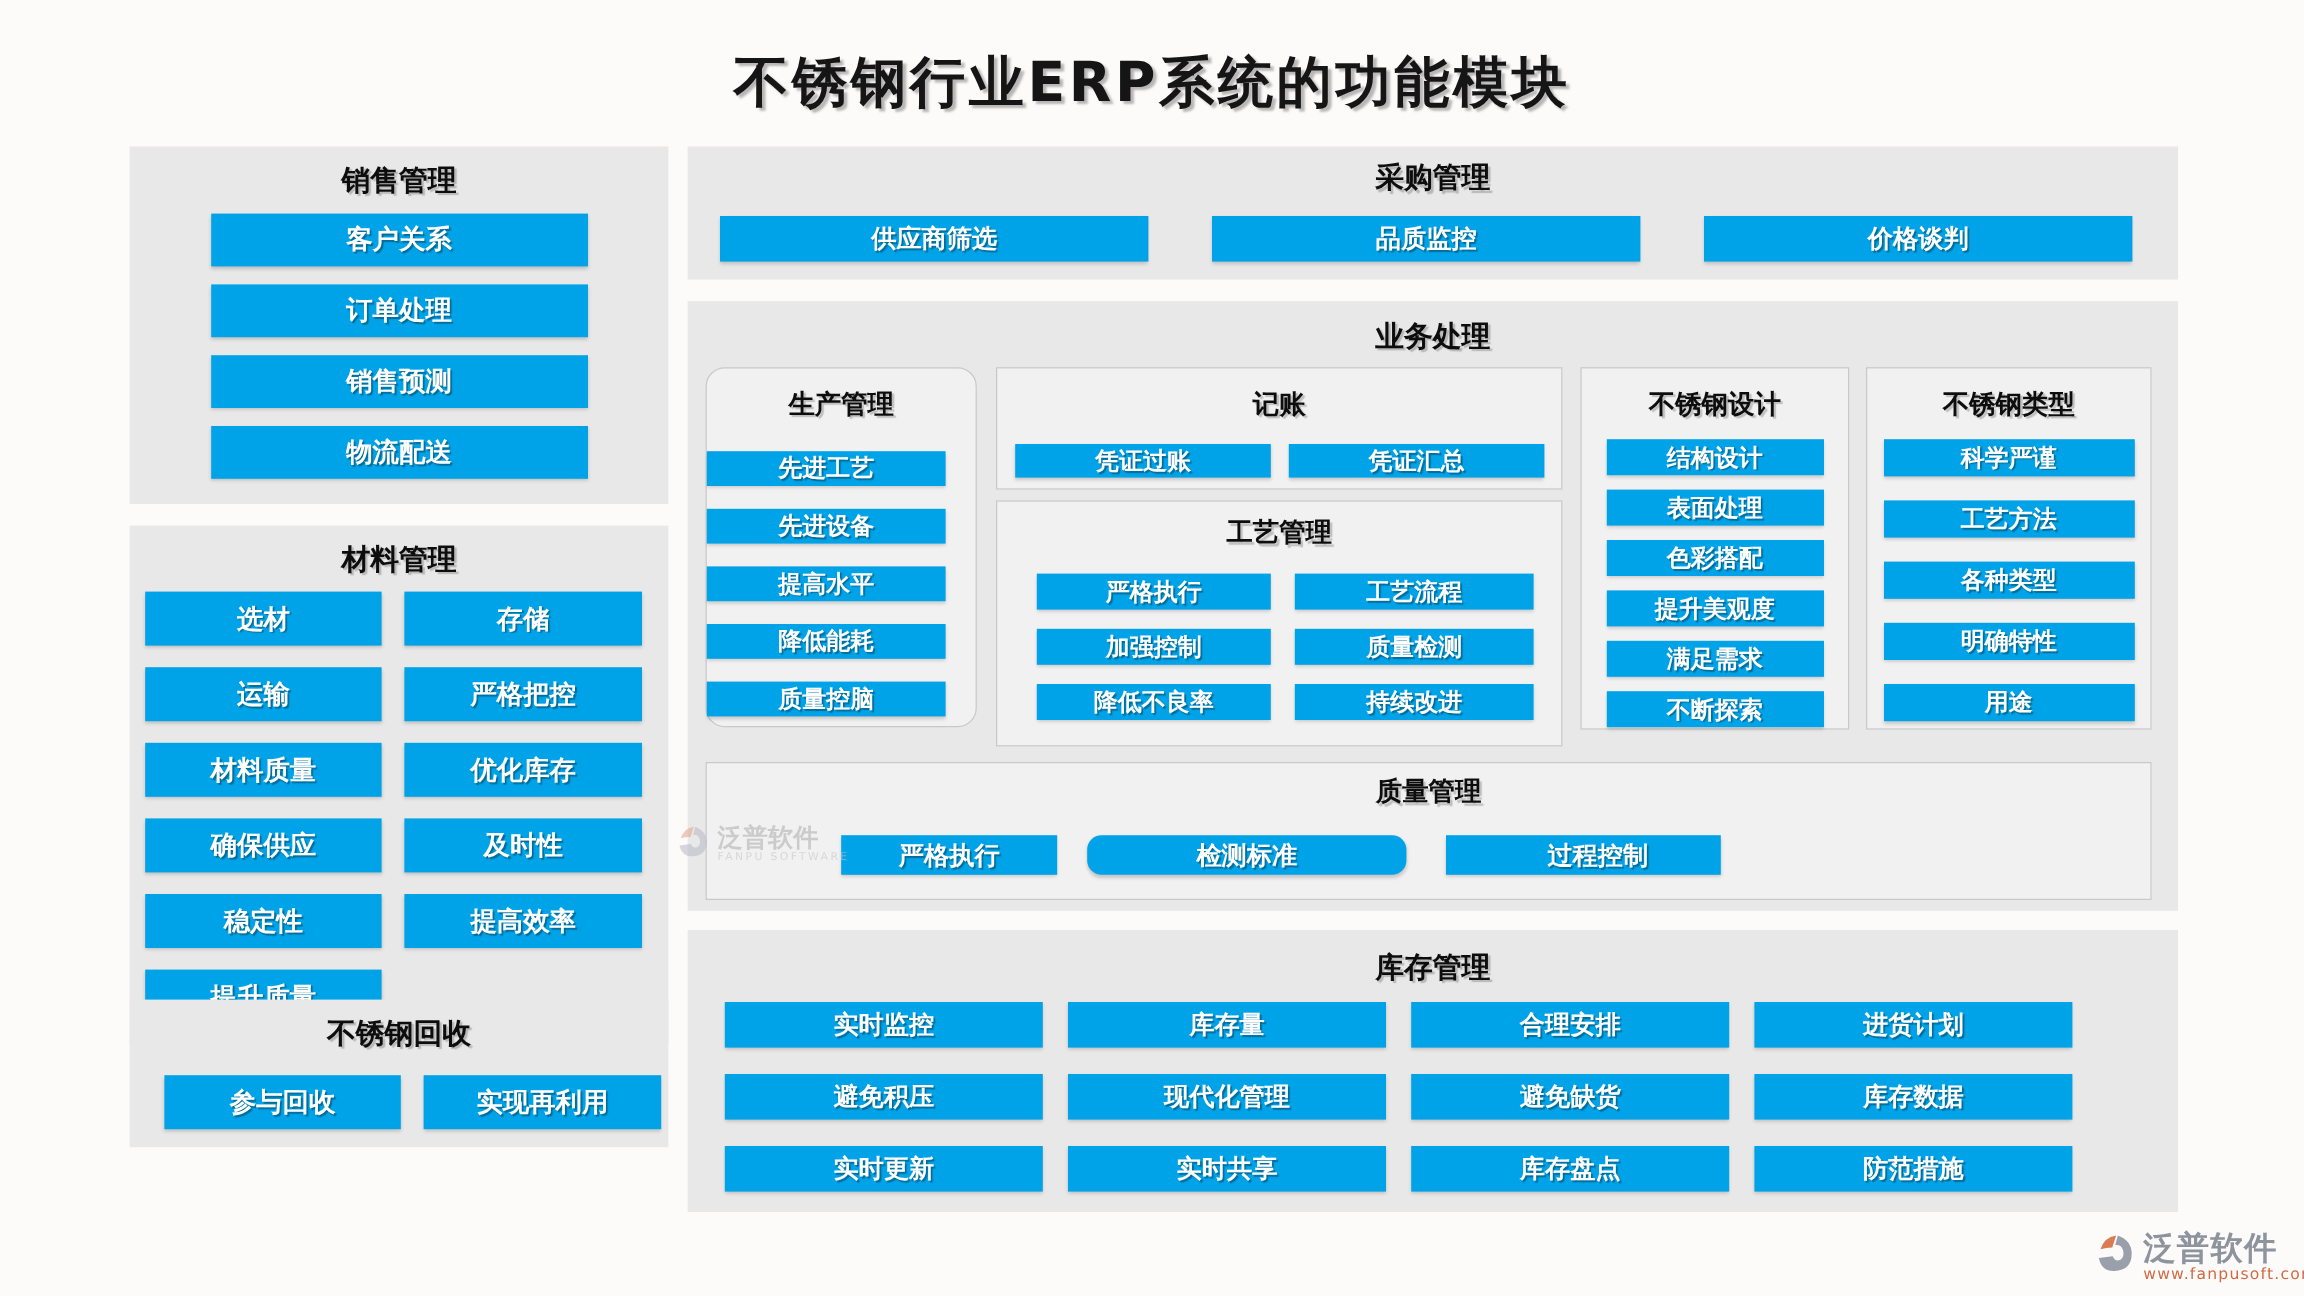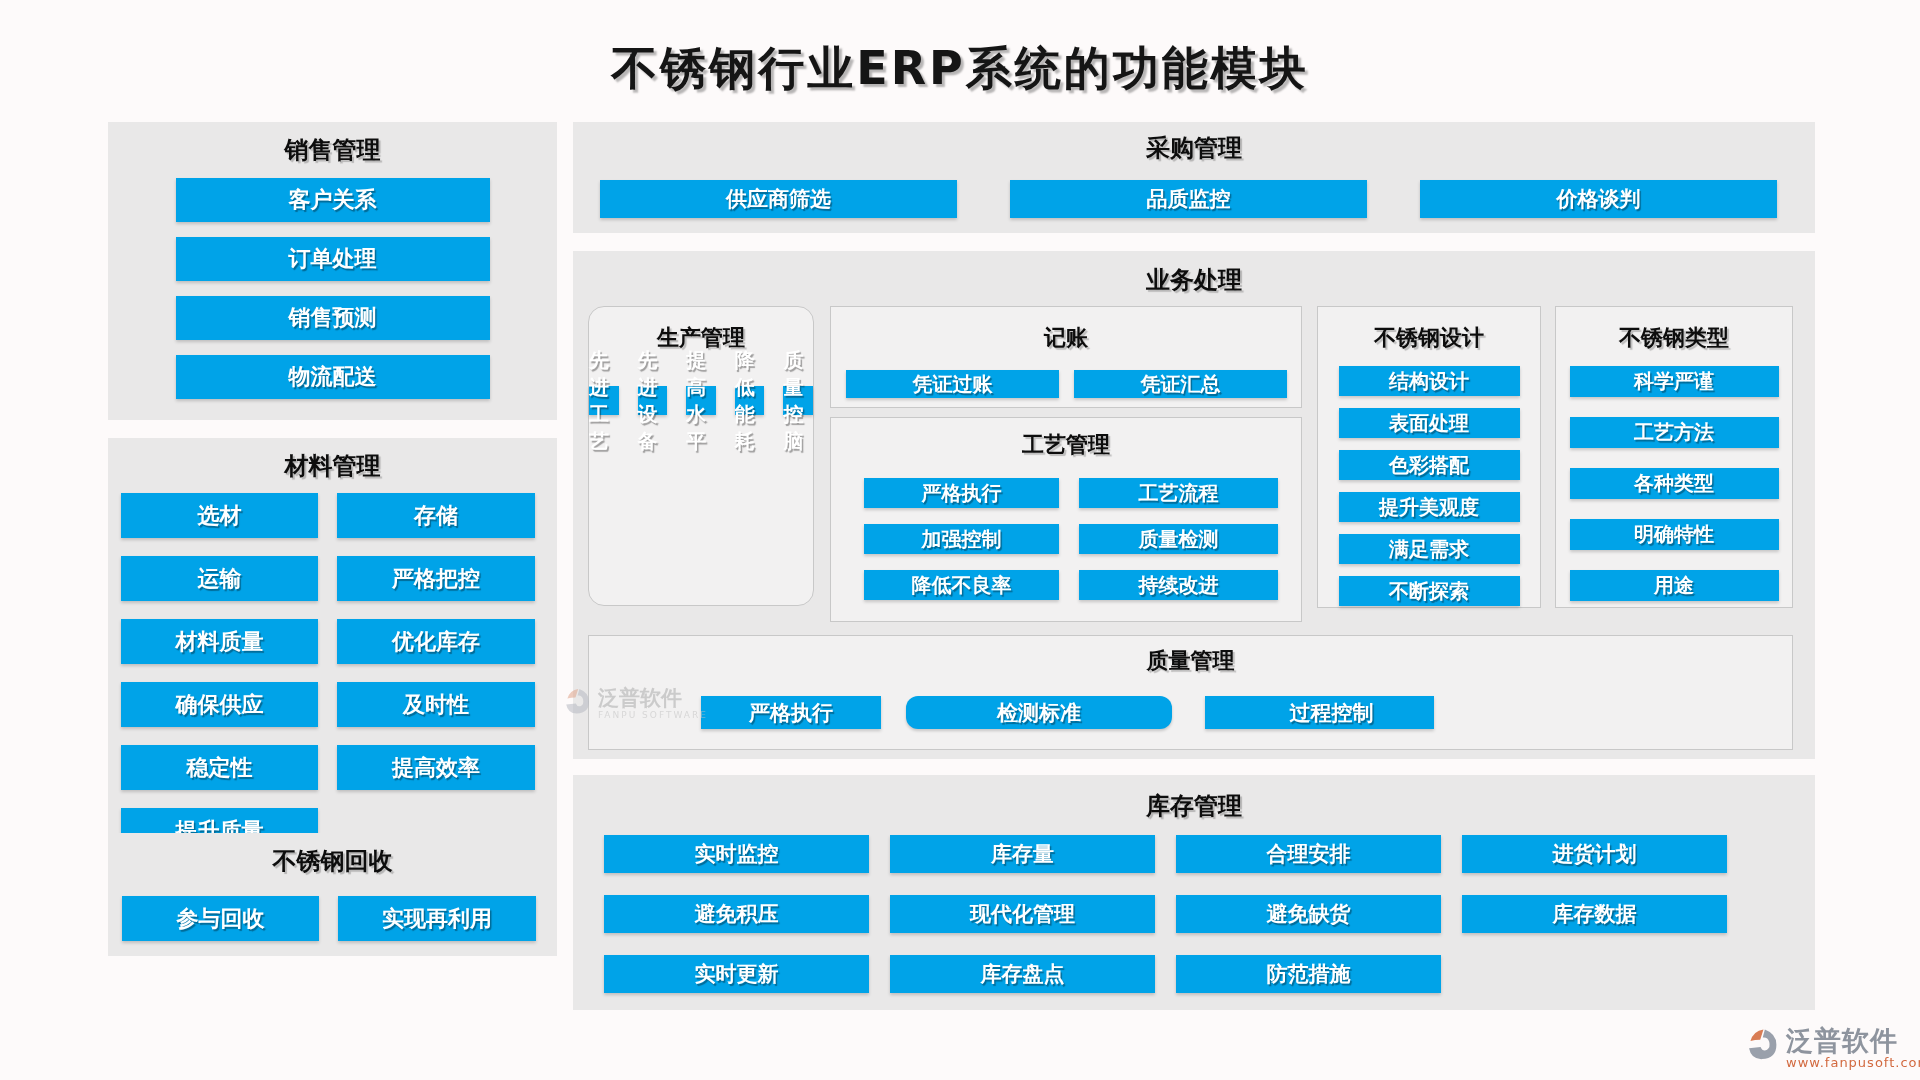--- a/index.html
+++ b/index.html
@@ -29,29 +29,29 @@
     box-shadow:0 2px 3px rgba(0,0,0,0.18);
   }
   
   #panel-sales{left:108px;top:122px;width:449px;height:298px;padding-top:14px;}
   .col-sales{display:flex;flex-direction:column;align-items:center;gap:15px;margin-top:14px;}
   .btn-lg{width:314px;height:44px;font-size:22px;}
   #panel-material{left:108px;top:438px;width:449px;height:432px;padding-top:14px;}
   .grid2{display:grid;grid-template-columns:197px 198px;column-gap:19px;row-gap:18px;margin:13px 0 0 13px;}
   .btn-md{height:45px;font-size:22px;}
   #panel-recycle{left:108px;top:833px;width:449px;height:123px;padding-top:14px;}
-  .grid2-recycle{display:grid;grid-template-columns:197px 198px;column-gap:19px;margin:21px 0 0 14px;}
+  .grid2-recycle{display:grid;grid-template-columns:197px 198px;column-gap:19px;margin:21px 0 0 29px;}
   
   #panel-purchase{left:573px;top:122px;width:1242px;height:111px;padding-top:12px;}
   .row-purchase{display:flex;gap:53px;margin:18px 0 0 27px;}
   .btn-wide{width:357px;height:38px;font-size:21px;}
   
   #panel-business{left:573px;top:251px;width:1242px;height:508px;padding-top:15px;}
   #sub-production{left:15px;top:55px;width:226px;height:300px;padding-top:18px;border-radius:16px;}
-  .col-sub{display:flex;flex-direction:row;align-items:center;gap:19px;margin-top:35px;}
+  .col-sub{display:flex;flex-direction:column;align-items:flex-start;gap:19px;margin-top:25px;}
   .btn-prod{width:199px;height:29px;font-size:20px;}
   #sub-accounting{left:257px;top:55px;width:472px;height:102px;padding-top:18px;}
   .row-acct{display:flex;justify-content:space-between;padding:0 14px 0 15px;margin-top:19px;}
   .btn-acct{width:213px;height:28px;font-size:20px;}
   #sub-process{left:257px;top:166px;width:472px;height:205px;padding-top:14px;}
   .grid-proc{display:grid;grid-template-columns:195px 199px;column-gap:20px;row-gap:16px;margin:20px 0 0 33px;}
   .btn-proc{height:30px;font-size:20px;}
   #sub-design{left:744px;top:55px;width:224px;height:302px;padding-top:18px;}
   .col-design{display:flex;flex-direction:column;align-items:center;gap:12px;margin-top:15px;}
   .btn-design{width:181px;height:30px;font-size:20px;}
@@ -196,20 +196,21 @@
     <div class="grid-inv">
       <div class="btn btn-inv">实时监控</div>
       <div class="btn btn-inv">库存量</div>
       <div class="btn btn-inv">合理安排</div>
       <div class="btn btn-inv">进货计划</div>
       <div class="btn btn-inv">避免积压</div>
       <div class="btn btn-inv">现代化管理</div>
       <div class="btn btn-inv">避免缺货</div>
       <div class="btn btn-inv">库存数据</div>
       <div class="btn btn-inv">实时更新</div>
+      <div class="btn btn-inv">实时共享</div>
       <div class="btn btn-inv">库存盘点</div>
       <div class="btn btn-inv">防范措施</div>
     </div>
   </section>
 
   <div class="wm" id="wm-mid">
     <svg class="wm-icon" width="30" height="30" viewBox="0 0 100 100">
       <path d="M18 42 Q26 14 54 10 L45 38 Q30 38 18 42 Z" fill="#e0a58c"></path>
       <path d="M58 10 Q90 22 90 52 Q90 90 50 92 Q20 93 14 62 L46 58 Q52 72 64 66 Q74 60 70 44 Q66 30 52 32 Z" fill="#b7bac2"></path>
     </svg>

